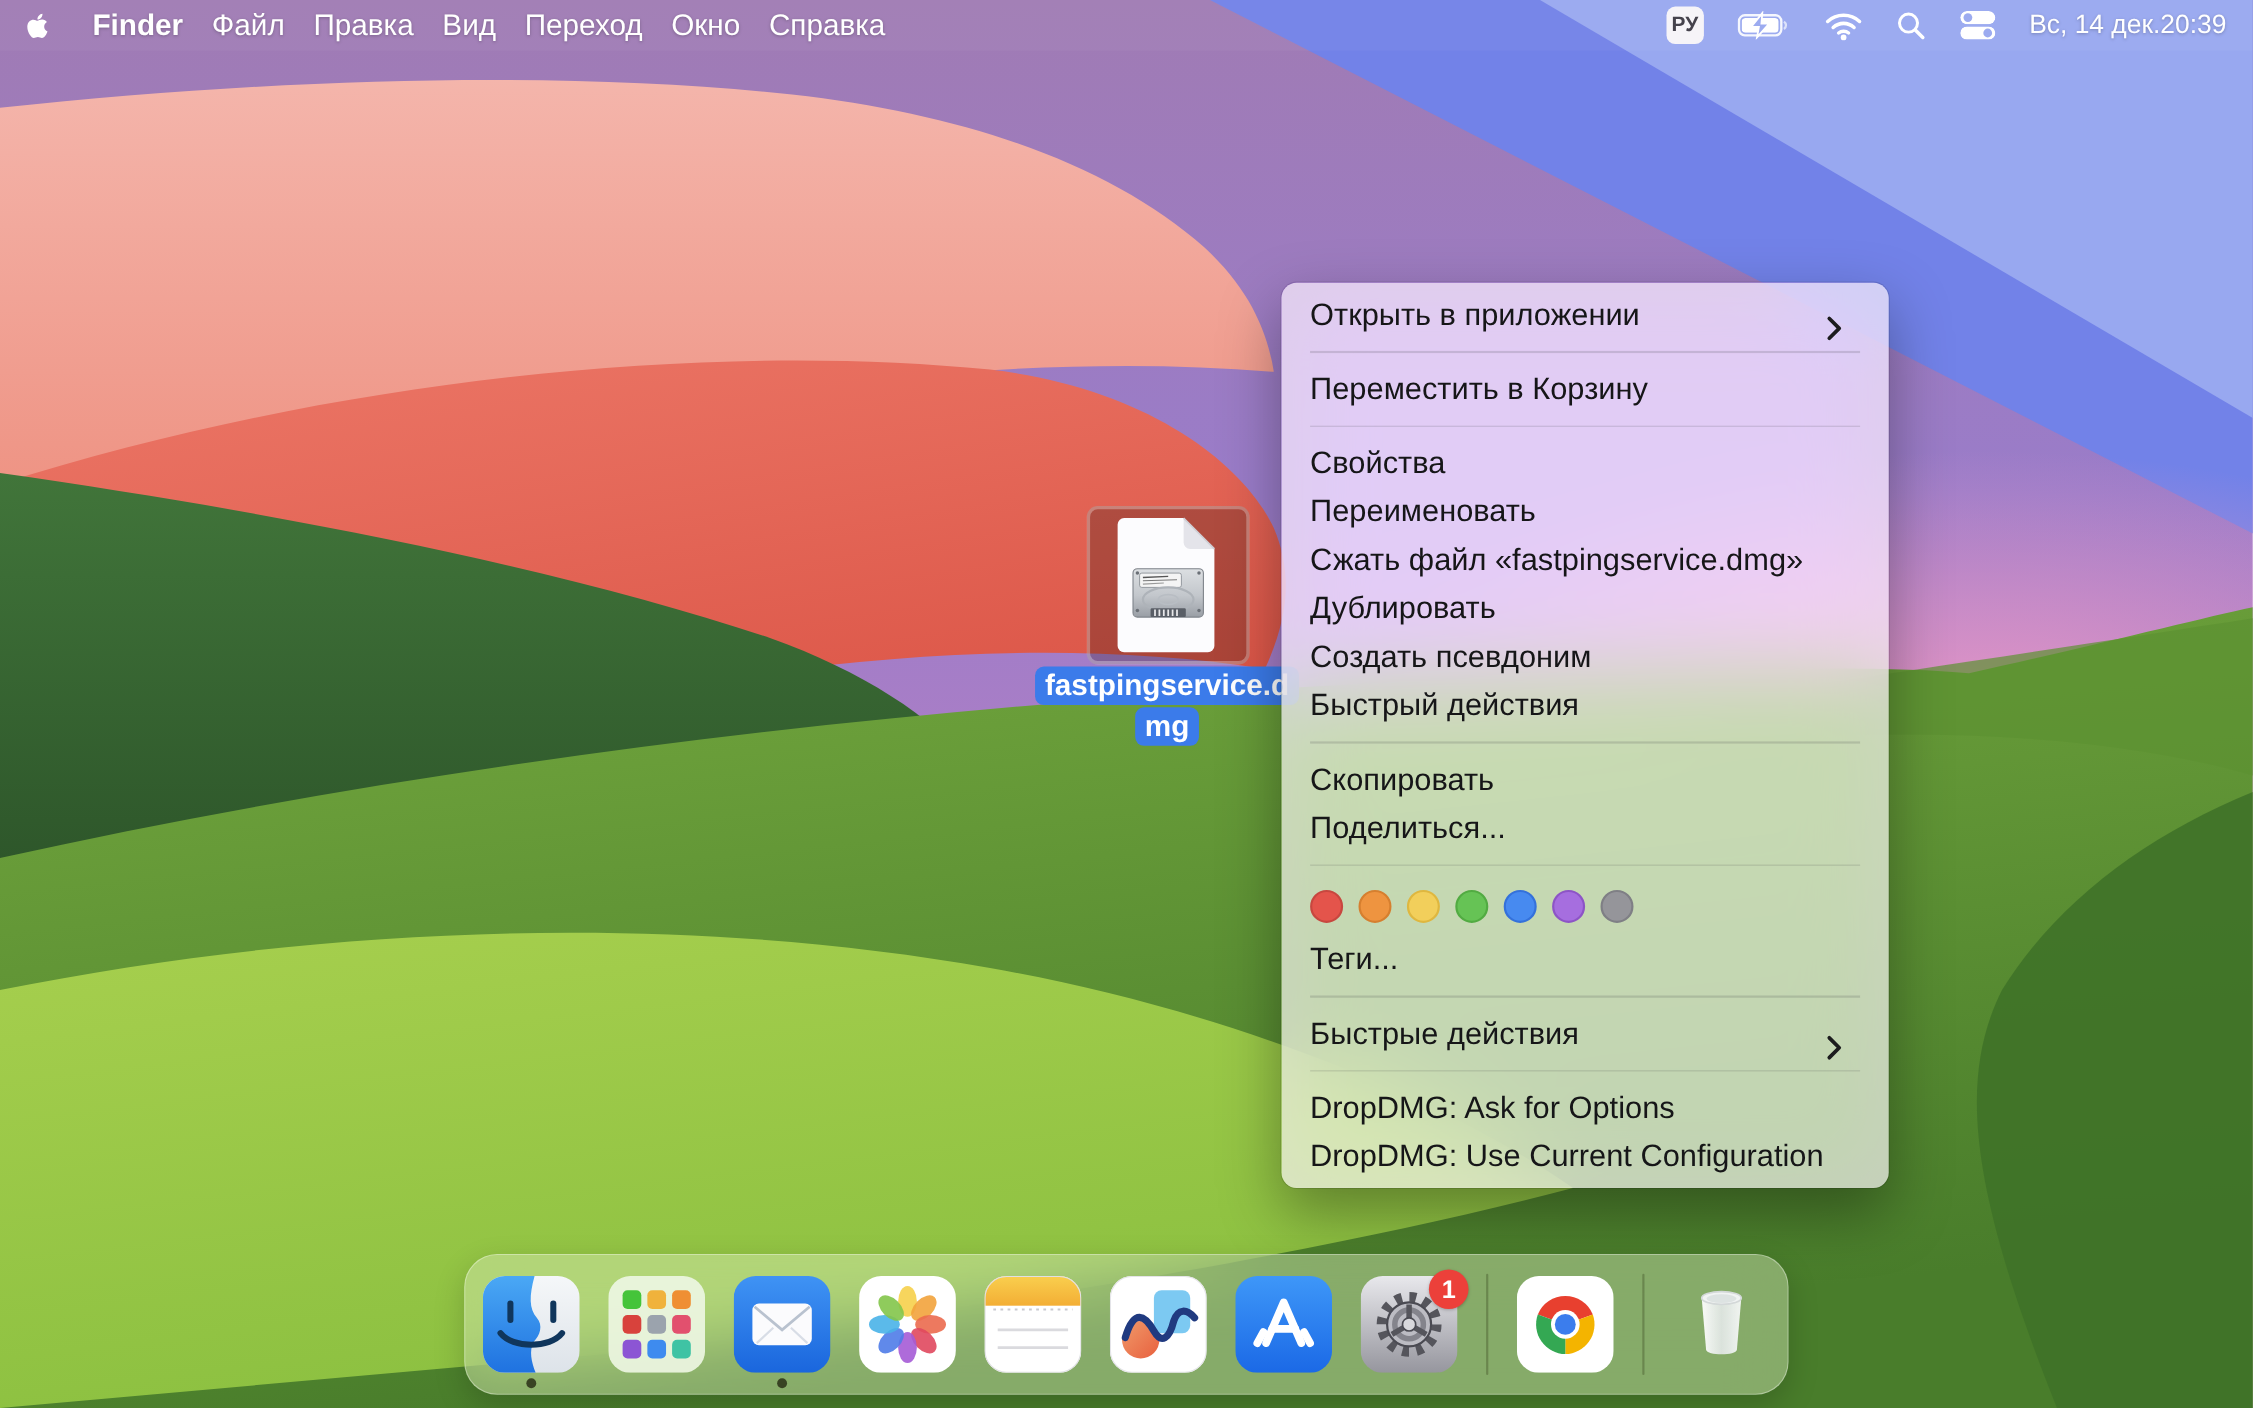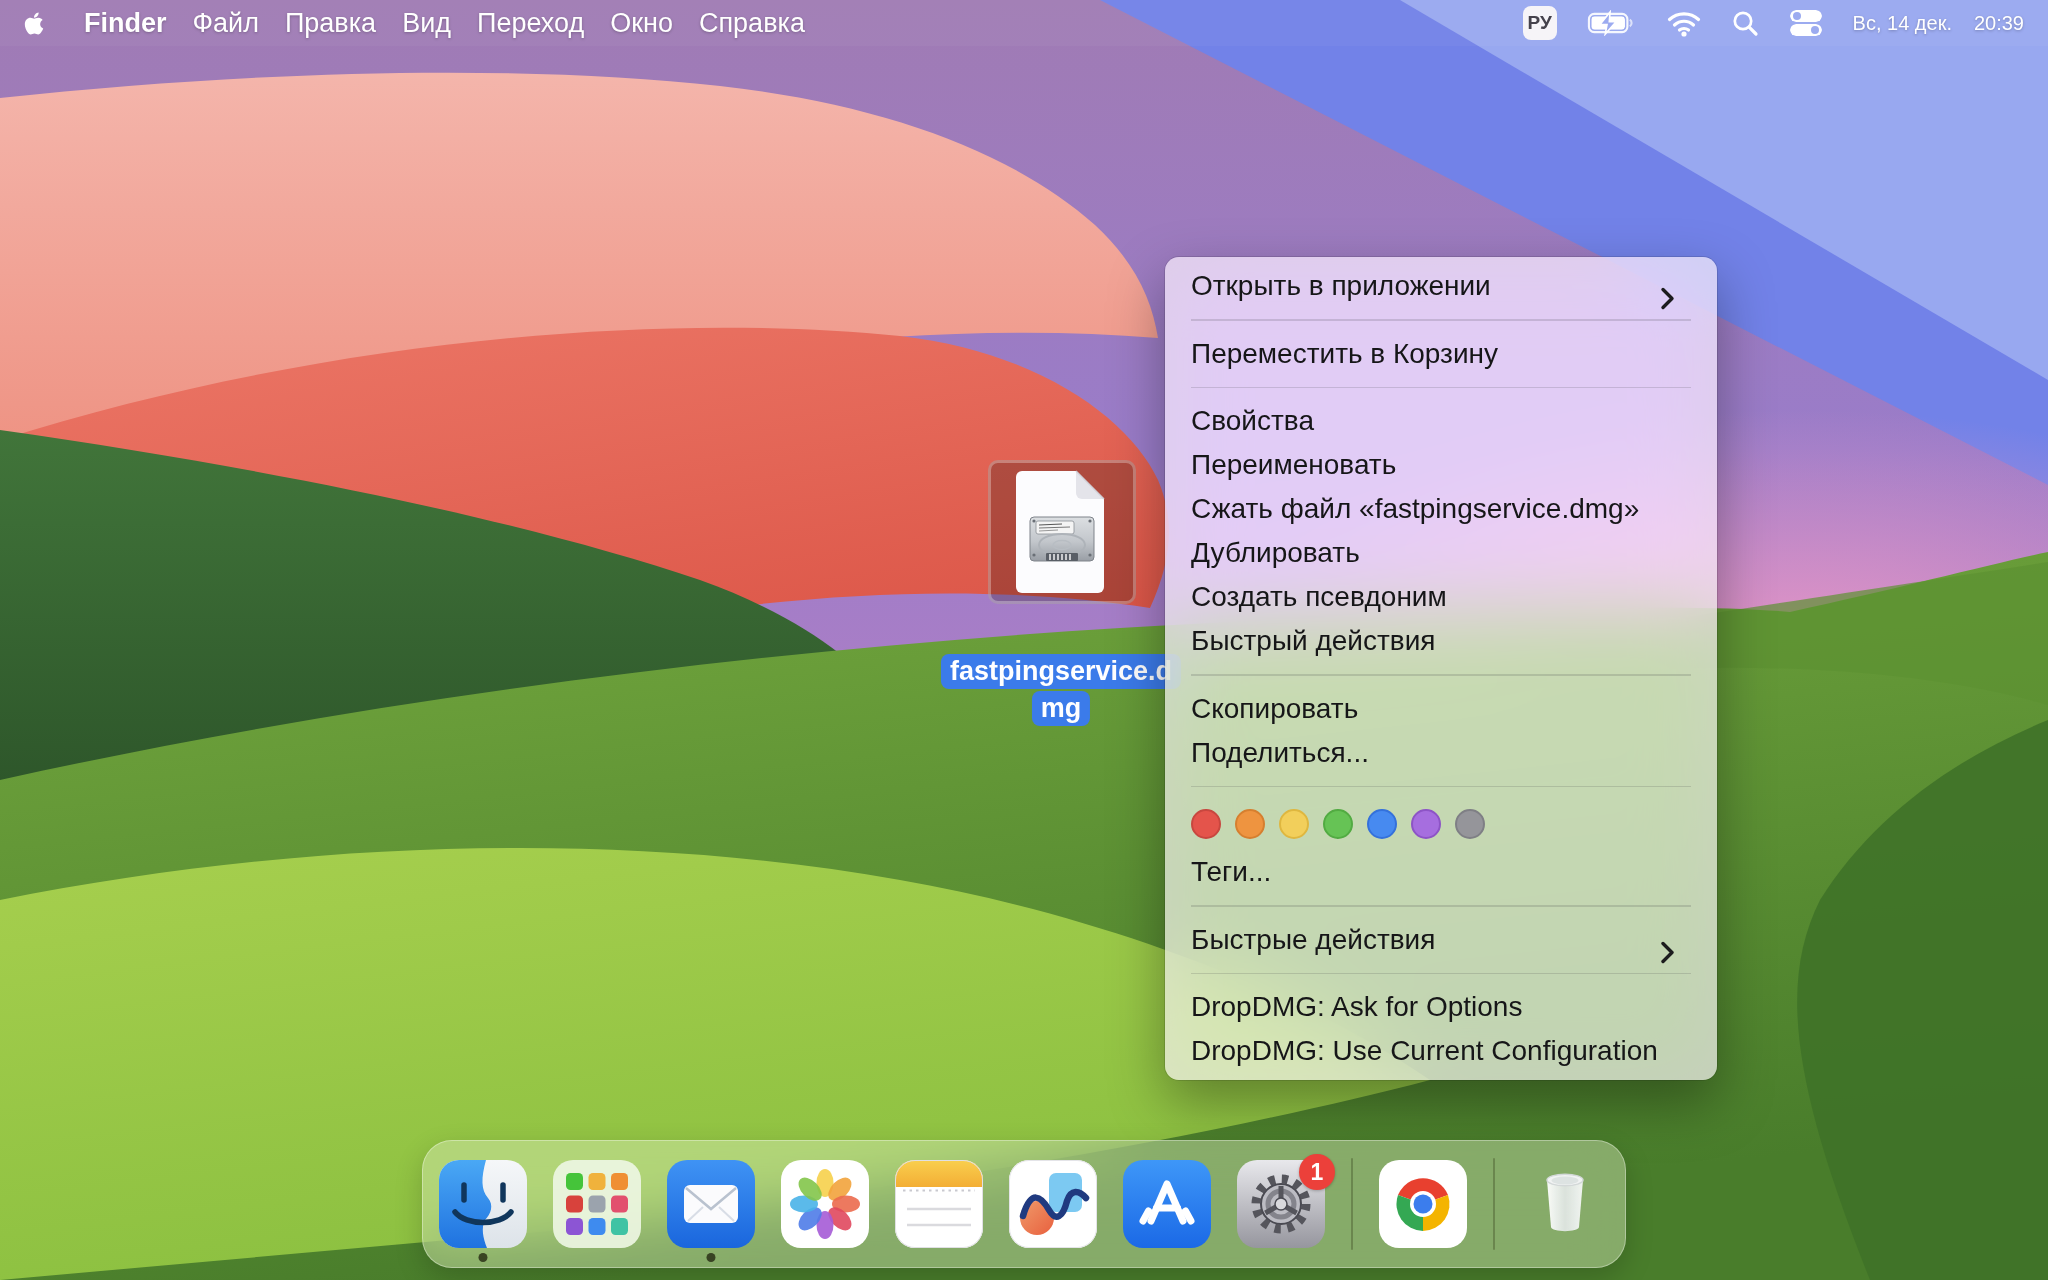--- a/index.html
+++ b/index.html
@@ -13,30 +13,30 @@
            padding:0 24px;box-sizing:border-box;color:#fff;
            background:rgba(255,255,255,0.04);
            text-shadow:0 1px 3px rgba(0,0,0,0.25);}
   .mb-left{display:flex;align-items:center;gap:40px;}
   .mb-item{font-size:27px;cursor:default;white-space:nowrap;}
   .mb-item.app{font-weight:bold;}
   .mb-right{display:flex;align-items:center;gap:30px;justify-content:center;}
   .lang-badge{width:34px;height:34px;border-radius:8px;background:#f6f4f8;
               color:#45424c;font-weight:bold;font-size:19px;display:flex;
               align-items:center;justify-content:center;text-shadow:none;}
-  .clock{display:flex;gap:22px;font-size:20px;}
+  .clock{display:flex;font-size:24px;}
   
   #desk-file{position:absolute;left:988px;top:460px;width:148px;height:144px;
              border-radius:10px;background:rgba(25,12,8,0.25);
              border:3px solid rgba(255,255,255,0.3);box-sizing:border-box;
              display:flex;align-items:center;justify-content:center;z-index:4;}
   #desk-label{position:absolute;left:1061px;top:606px;transform:translateX(-50%);
               display:flex;flex-direction:column;align-items:center;z-index:5;}
   #desk-label span{background:#3b7bea;color:#fff;font-weight:bold;font-size:27px;
-                   line-height:33px;padding:1px 9px;border-radius:8px;white-space:nowrap;margin-top:48px;}
+                   line-height:33px;padding:1px 9px;border-radius:8px;white-space:nowrap;}
   #desk-label span+span{margin-top:2px;}
   
   #ctxmenu{position:absolute;left:1165px;top:257px;width:552px;z-index:10;
            box-sizing:border-box;padding:7px 0;border-radius:14px;
            background:rgba(246,239,246,0.72);
            -webkit-backdrop-filter:blur(38px) saturate(1.7);
            backdrop-filter:blur(38px) saturate(1.7);
            box-shadow:0 22px 55px rgba(0,0,0,0.35),0 0 0 1px rgba(0,0,0,0.12);}
   .cm-item{position:relative;height:44px;margin:0 6px;border-radius:7px;
            display:flex;align-items:center;padding:0 20px;font-size:28px;

